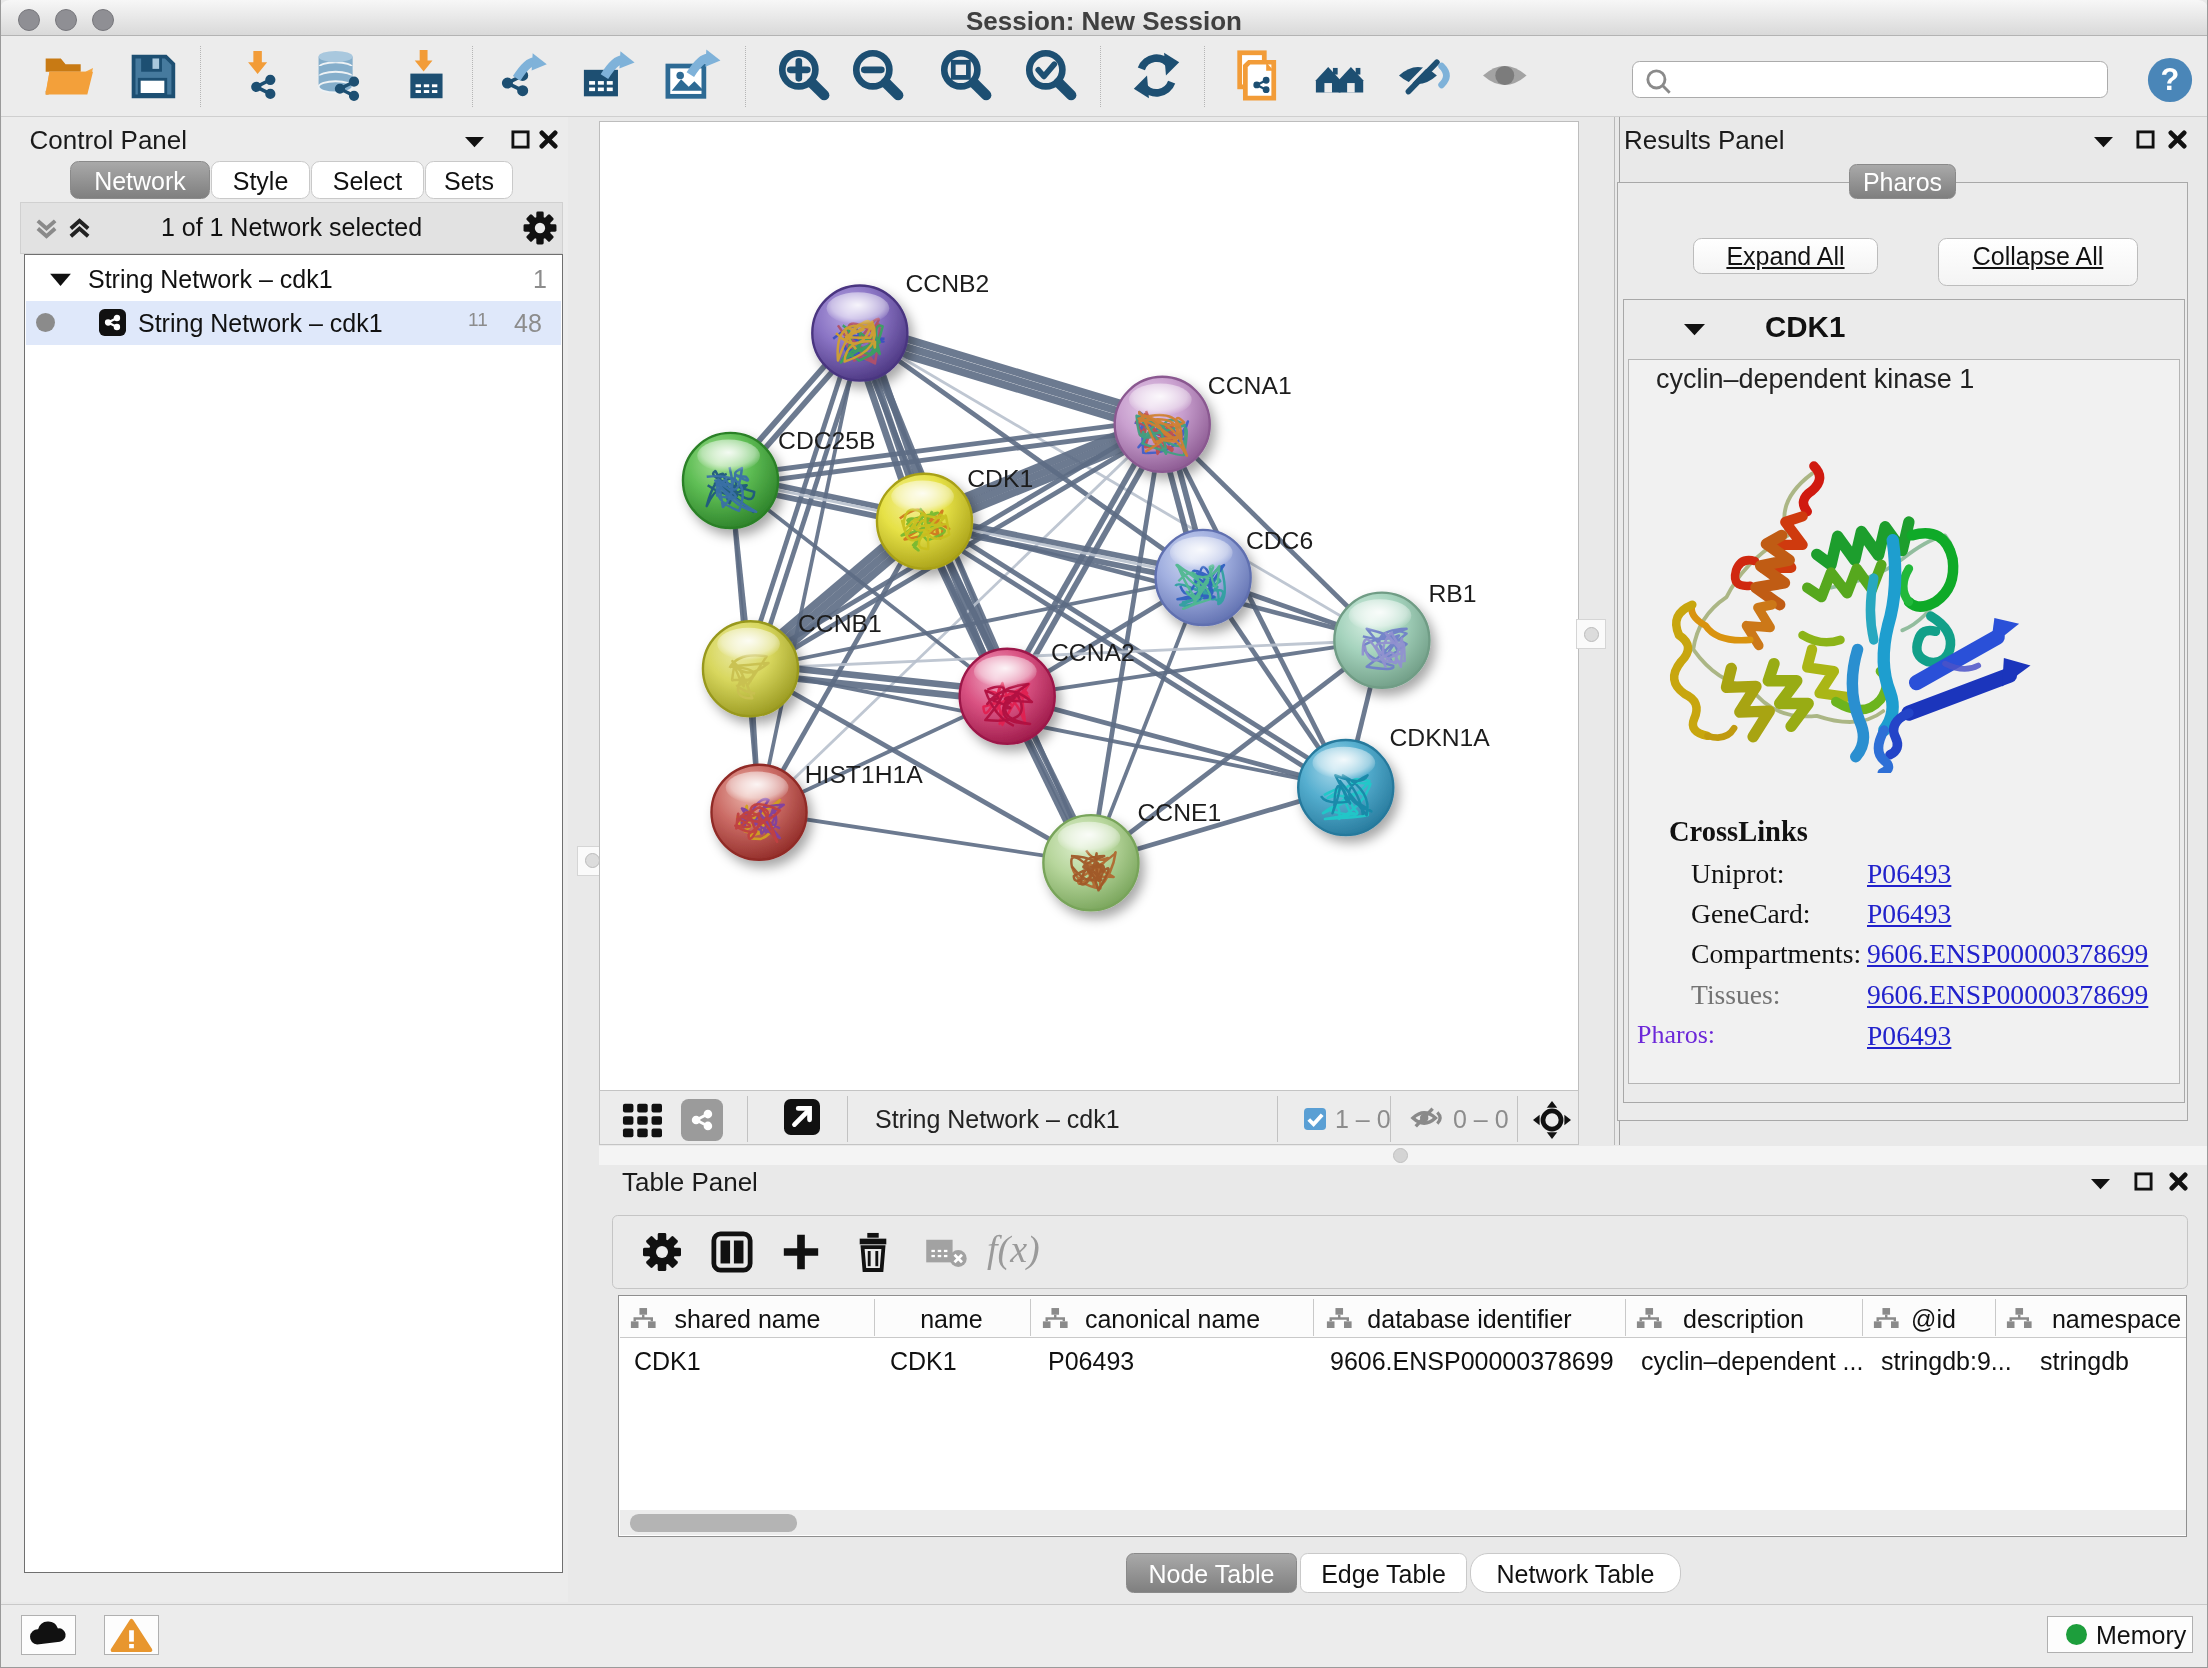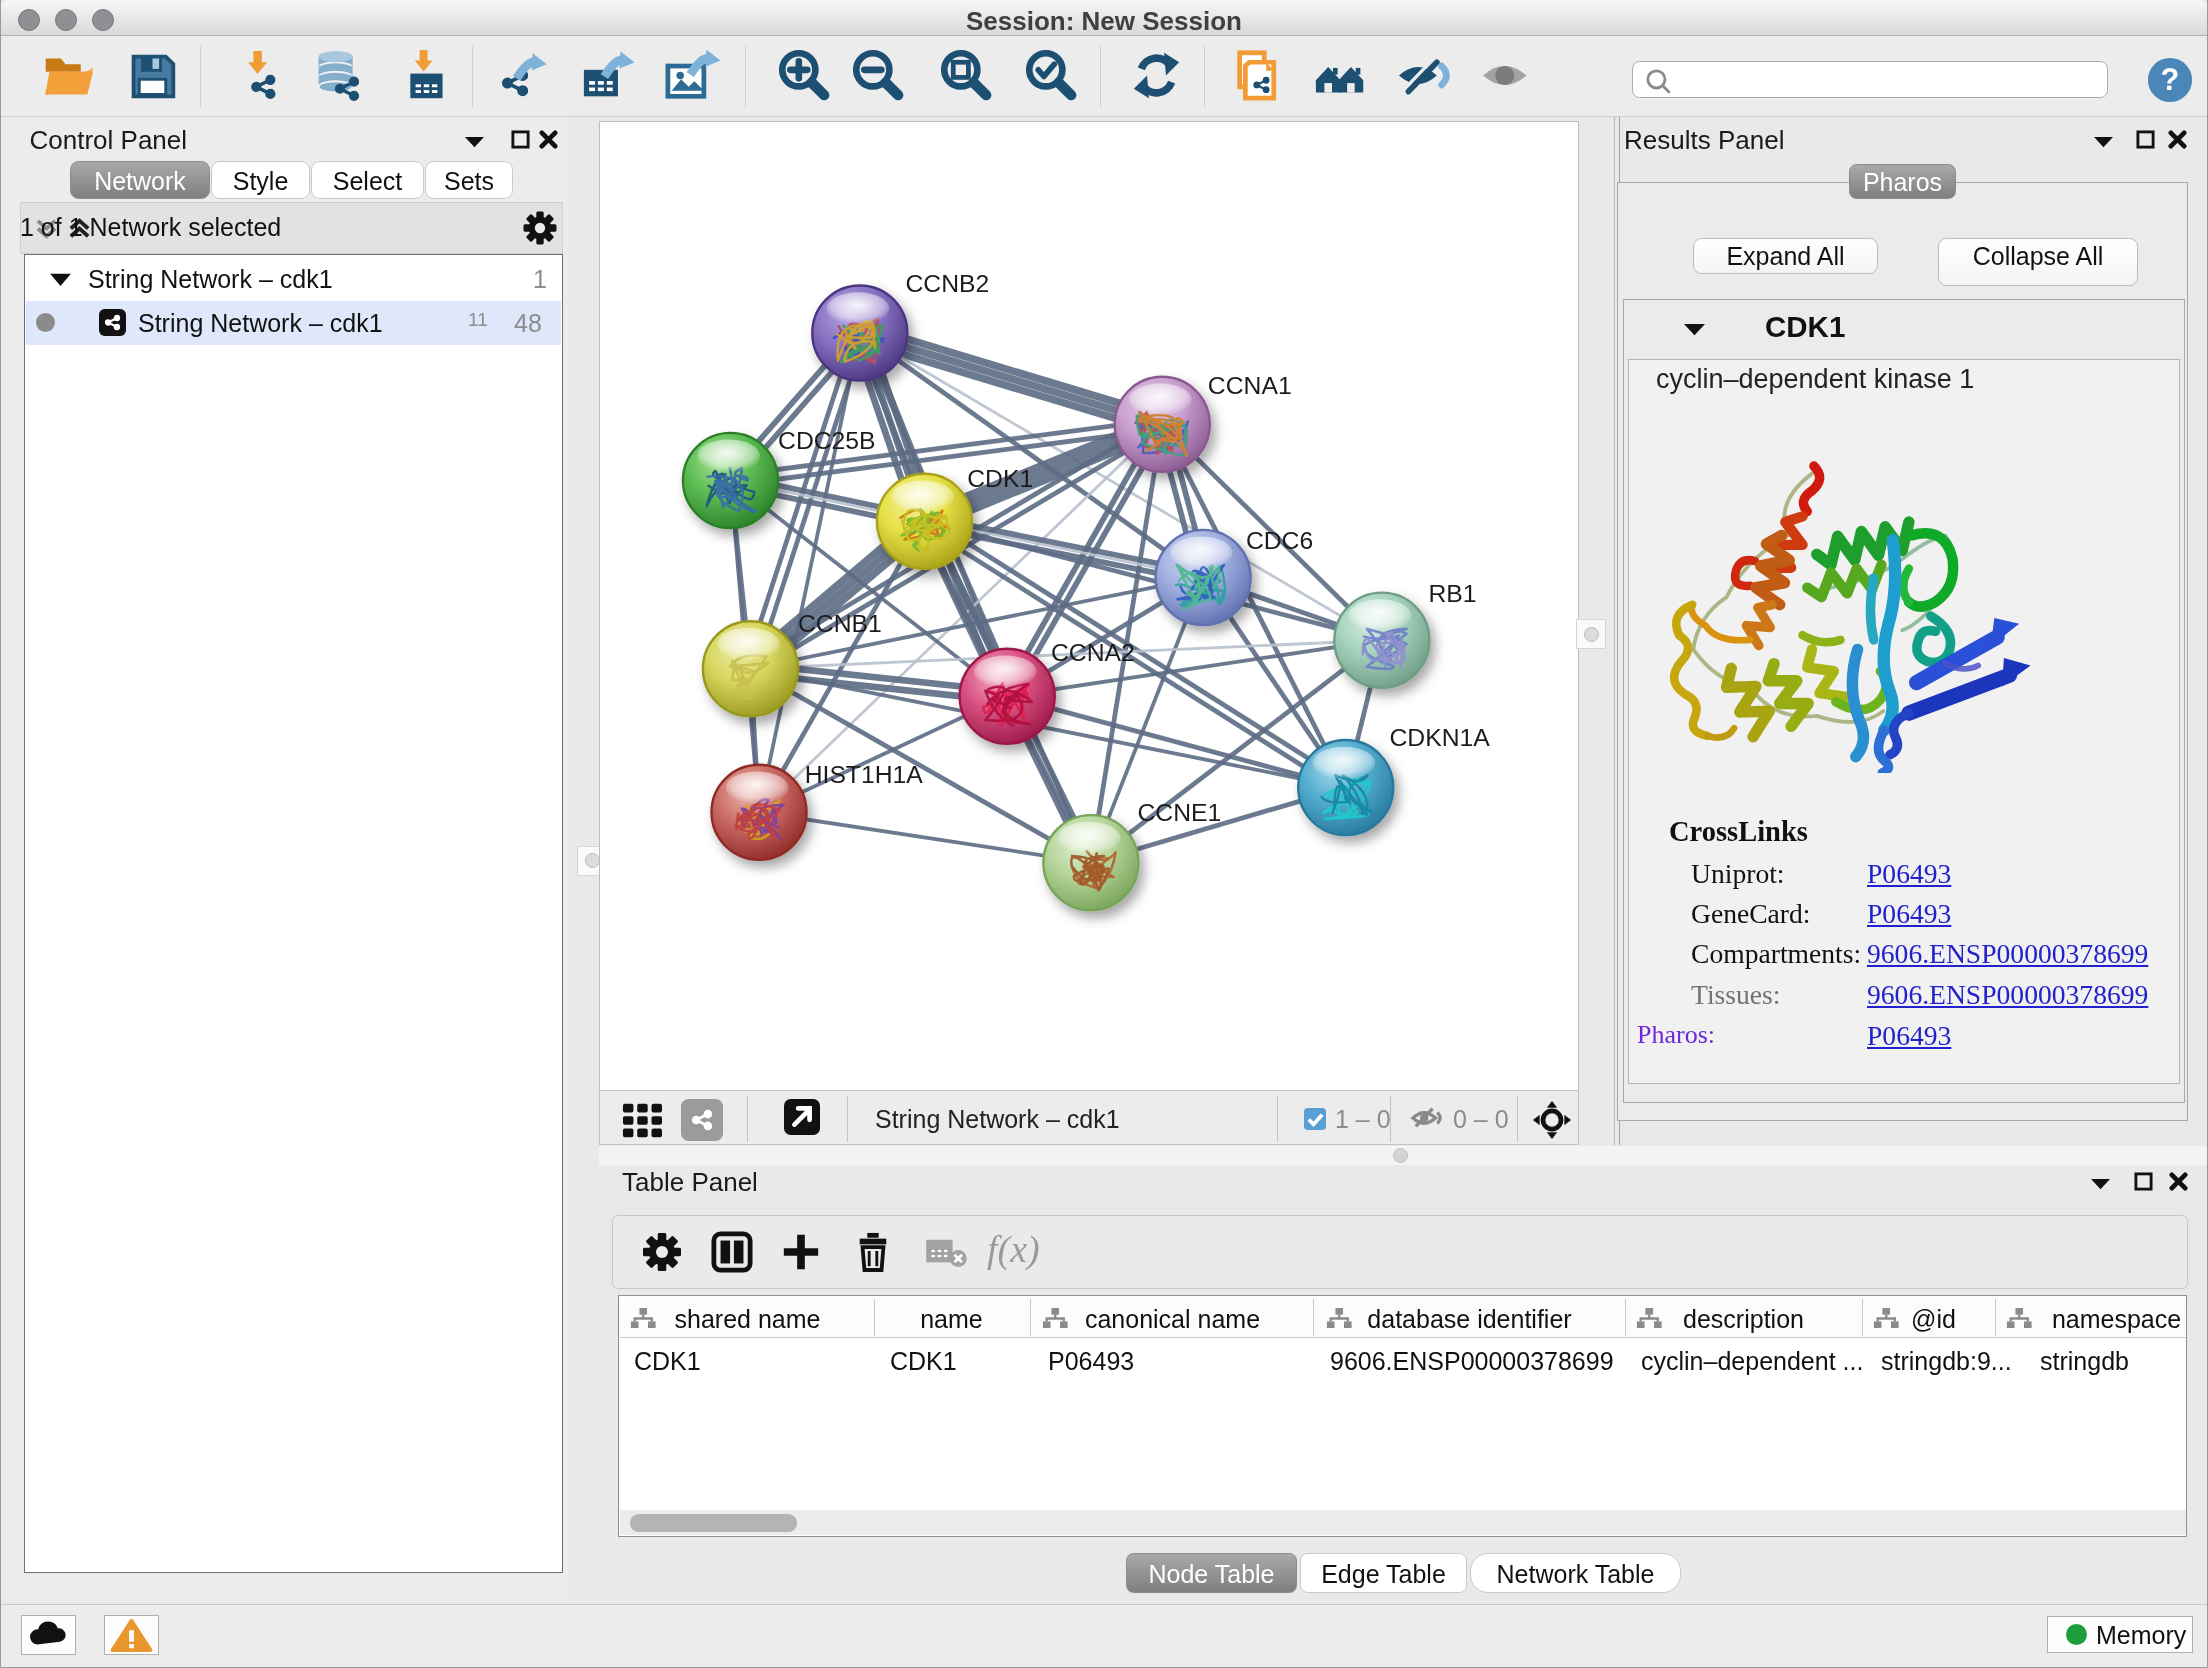--- a/index.html
+++ b/index.html
@@ -11,21 +11,21 @@
 .title { width:100%; text-align:center; top:5.7px; font-size:26px; font-weight:bold; color:#404040; }
 .toolbar { left:0; top:36px; width:2208px; height:81px; background:#ececec; border-bottom:1px solid #cfcfcf; }
 .tbi { top:49px; }
 .vsep { top:46px; width:0px; height:61px; border-left:1.9px dotted #b5b5b5; }
 .searchbox { left:1632px; top:61px; width:476px; height:37px; background:#fff; border:1.9px solid #ababab; border-radius:7.6px; }
 .panel-title { font-size:26px; color:#1a1a1a; }
 .tab { height:38px; font-size:25px; line-height:38px; text-align:center; color:#111;
   background:#fff; border:1px solid #c9c9c9; border-radius:8.6px; }
 .tab.sel { background:linear-gradient(#a9a9a9,#7f7f7f); color:#fff; border:1px solid #8a8a8a; }
 .btn { background:linear-gradient(#ffffff,#f4f4f4); border:1px solid #bcbcbc; border-radius:8.6px;
-  font-size:25px; color:#111; text-align:center; }
+  font-size:25px; color:#111; text-align:center;text-decoration:underline; }
 .gray { color:#8c8c8c; }
 .serif { font-family:"Liberation Serif", serif; }
 a.link { color:#2222cc; text-decoration:underline; font-family:"Liberation Serif", serif; }
 </style></head><body>
 <div class="abs" style="left:0;top:0;width:2208px;height:1668px;border:1.9px solid #9a9a9a;border-top:none;z-index:99;pointer-events:none"></div>
 <div class="abs titlebar"></div>
 <div class="abs tl" style="left:18px"></div>
 <div class="abs tl" style="left:55px"></div>
 <div class="abs tl" style="left:92px"></div>
 <div class="abs title">Session: New Session</div>
@@ -219,21 +219,21 @@
         <path d="M4 4 L13 12 L22 4"></path>
         <path d="M4 12 L13 20 L22 12"></path>
       </g>
     </svg></div>
 <div class="abs" style="left:67px;top:217px"><svg width="25" height="25" viewBox="0 0 26 26" style="">
       <g fill="none" stroke="#222" stroke-width="4">
         <path d="M4 12 L13 4 L22 12"></path>
         <path d="M4 20 L13 12 L22 20"></path>
       </g>
     </svg></div>
-<div class="abs" style="left:20px;top:213px;width:543px;text-align:left;font-size:25px;color:#111">1 of 1 Network selected</div>
+<div class="abs" style="left:20px;top:213px;width:543px;text-align:center;font-size:25px;color:#111">1 of 1 Network selected</div>
 <div class="abs" style="left:523px;top:211px"><svg width="34" height="34" viewBox="0 0 36 36" style="">
       <rect x="-3.9" y="-17.42" width="7.8" height="9.75" rx="1.56" transform="translate(18,18) rotate(0)" fill="#111"></rect>
       <rect x="-3.9" y="-17.42" width="7.8" height="9.75" rx="1.56" transform="translate(18,18) rotate(45)" fill="#111"></rect>
       <rect x="-3.9" y="-17.42" width="7.8" height="9.75" rx="1.56" transform="translate(18,18) rotate(90)" fill="#111"></rect>
       <rect x="-3.9" y="-17.42" width="7.8" height="9.75" rx="1.56" transform="translate(18,18) rotate(135)" fill="#111"></rect>
       <rect x="-3.9" y="-17.42" width="7.8" height="9.75" rx="1.56" transform="translate(18,18) rotate(180)" fill="#111"></rect>
       <rect x="-3.9" y="-17.42" width="7.8" height="9.75" rx="1.56" transform="translate(18,18) rotate(225)" fill="#111"></rect>
       <rect x="-3.9" y="-17.42" width="7.8" height="9.75" rx="1.56" transform="translate(18,18) rotate(270)" fill="#111"></rect>
       <rect x="-3.9" y="-17.42" width="7.8" height="9.75" rx="1.56" transform="translate(18,18) rotate(315)" fill="#111"></rect>
       <circle cx="18" cy="18" r="11.96" fill="#111"></circle>

